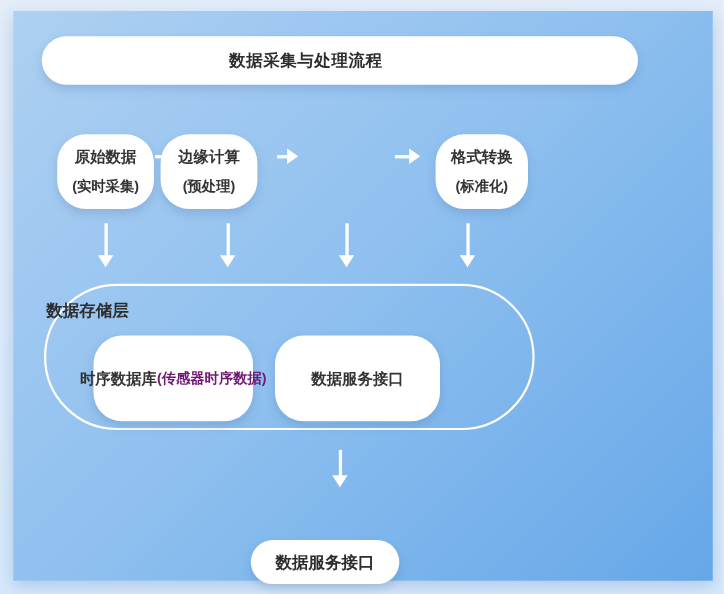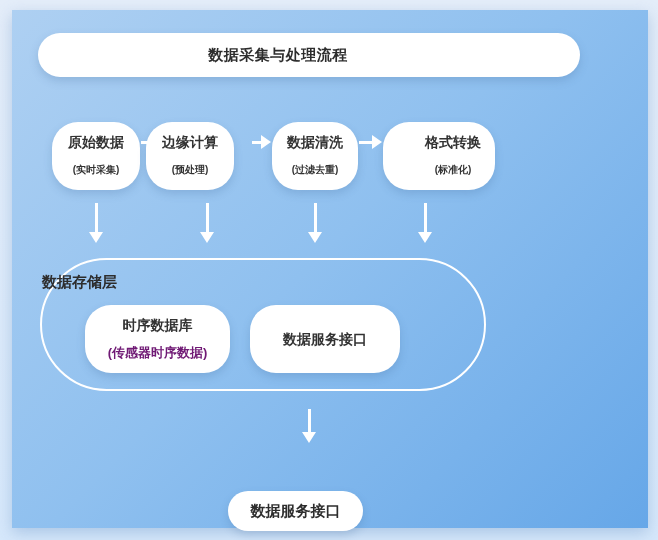--- a/index.html
+++ b/index.html
@@ -62,21 +62,21 @@
     text-align: center;
   }
   .flow-node .main {
     font-size: 14px;
     font-weight: 600;
     color: #333333;
     line-height: 27px;
     white-space: nowrap;
   }
   .flow-node .sub {
-    font-size: 10px;
+    font-size: 13px;
     font-weight: 600;
     color: #333333;
     line-height: 27px;
     white-space: nowrap;
   }
   .node-1 { left: 52px;  width: 88px; }
   .node-2 { left: 163px; width: 88px; }
   .node-3 { left: 272px; width: 86px; }
   .node-4 { left: 383px; width: 84px; }
 
@@ -153,26 +153,27 @@
     right: 38px;
     top: 13px;
     text-align: left;
     font-size: 15px;
     font-weight: 700;
     color: #2d2d2d;
   }
   .db-node {
     position: absolute;
     top: 45px;
-    height: 68px;
+    height: 78px;
     background: #ffffff;
     border-radius: 26px;
     box-shadow: 0 4px 9px rgba(60, 100, 150, 0.22);
     display: flex;
-    flex-direction: column;
+    flex-direction: row;
+    align-items: center;
     justify-content: center;
     text-align: center;
   }
   .db-node .main {
     font-size: 14px;
     font-weight: 600;
     color: #333333;
     line-height: 28px;
     white-space: nowrap;
   }
@@ -215,25 +216,21 @@
     </div>
 
     <div class="flow-node node-1" style="left:40px; top:112px;">
       <div class="main">原始数据</div>
       <div class="sub">(实时采集)</div>
     </div>
     <div class="flow-node node-2" style="left:134px; top:112px;">
       <div class="main">边缘计算</div>
       <div class="sub">(预处理)</div>
     </div>
-    <div class="flow-node node-3" style="left:260px; top:112px;">
-      <div class="main">数据清洗</div>
-      <div class="sub">(过滤去重)</div>
-    </div>
-    <div class="flow-node node-4" style="left:371px; top:112px;padding-left:28px;">
+    <div class="flow-node node-4" style="left:384px; top:112px;">
       <div class="main">格式转换</div>
       <div class="sub">(标准化)</div>
     </div>
 
     <div class="arrow-h arrow-h1" style="left:129px; top:125px;">
       <div class="line"></div>
       <div class="head"></div>
     </div>
     <div class="arrow-h arrow-h2" style="left:240px; top:125px;">
       <div class="line"></div>

